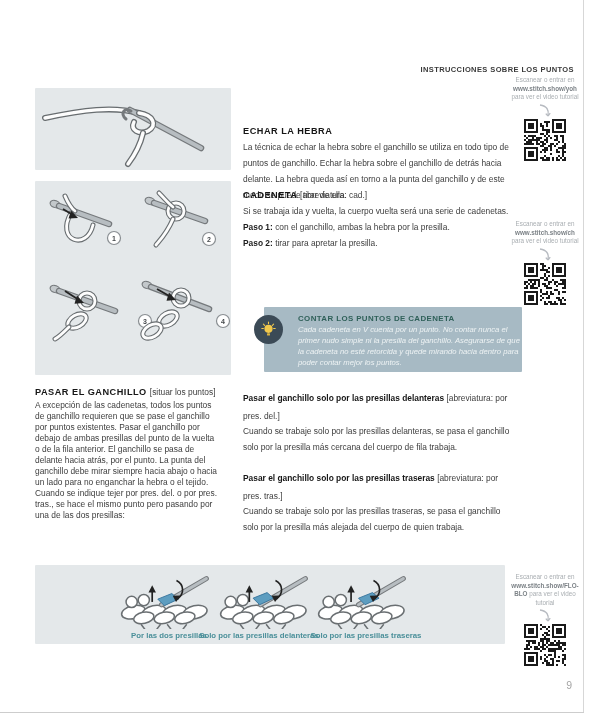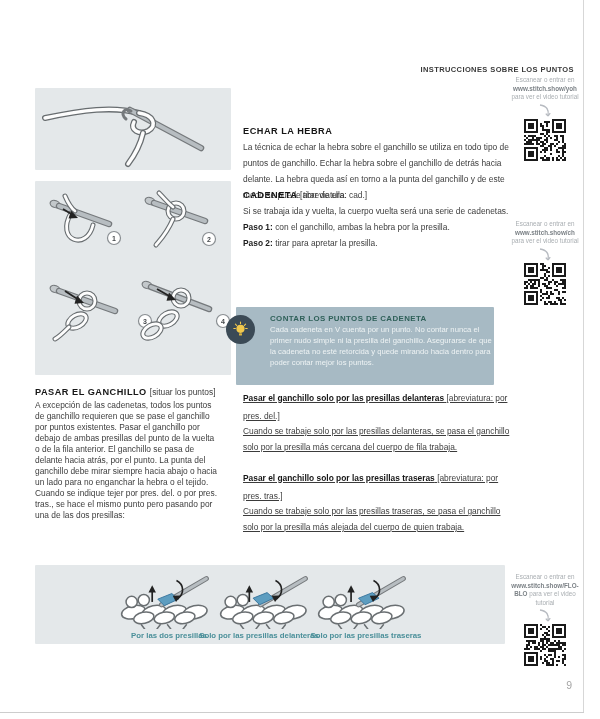--- a/index.html
+++ b/index.html
@@ -21,28 +21,28 @@
   #sec-yo{left:243px;top:84px;width:268px;margin-top:42px;}
   #sec-ch{left:243px;top:190px;width:270px;}
   #sec3-left{left:35px;top:387px;width:186px;}
   #sec3-right{left:243px;top:387px;width:268px;}
 
   .sec-title{font-weight:bold;font-size:9.2px;letter-spacing:.5px;color:#161616;margin-bottom:3px;}
   .sec-title .abbr{font-weight:normal;letter-spacing:0;font-size:8.4px;color:#3d3d3d;}
   .body-text{font-size:8.4px;line-height:16px;color:#3d3d3d;}
   .tight{line-height:11px;}
   .step b{color:#1d1d1d;}
-  .para{margin-bottom:12px;text-decoration:underline;}
+  .para{margin-bottom:12px;}
   .para-title{font-weight:bold;font-size:8.4px;color:#161616;}
   .para-title .abbr{font-weight:normal;color:#3d3d3d;}
 
-  #tip-box{position:absolute;left:236px;top:307px;width:258px;height:78px;background:#a7bac4;
+  #tip-box{position:absolute;left:264px;top:307px;width:258px;height:65px;background:#a7bac4;
            box-sizing:border-box;padding:7px 1px 6px 34px;border-radius:1px;}
   .tip-title{font-size:7.9px;font-weight:bold;letter-spacing:.4px;color:#2f6059;margin-bottom:2px;}
-  .tip-body{font-size:7.7px;line-height:10.9px;color:#eef3f4;}
+  .tip-body{font-size:7.7px;line-height:10.9px;color:#eef3f4;font-style:italic;}
   .bulb-badge{position:absolute;left:-10px;top:8px;width:29px;height:29px;border-radius:50%;
               background:#3b4a56;display:flex;align-items:center;justify-content:center;}
 
   .qr-block{position:absolute;width:76px;text-align:center;}
   #qr1{left:507px;top:76px;}
   #qr2{left:507px;top:220px;}
   #qr3{left:507px;top:573px;}
   .qr-text{font-size:6.3px;line-height:8.6px;color:#a9aeb2;}
   .qr-text b{color:#7c8287;overflow-wrap:anywhere;}
   .qr-arrow{display:block;margin:2px auto 1px;}

